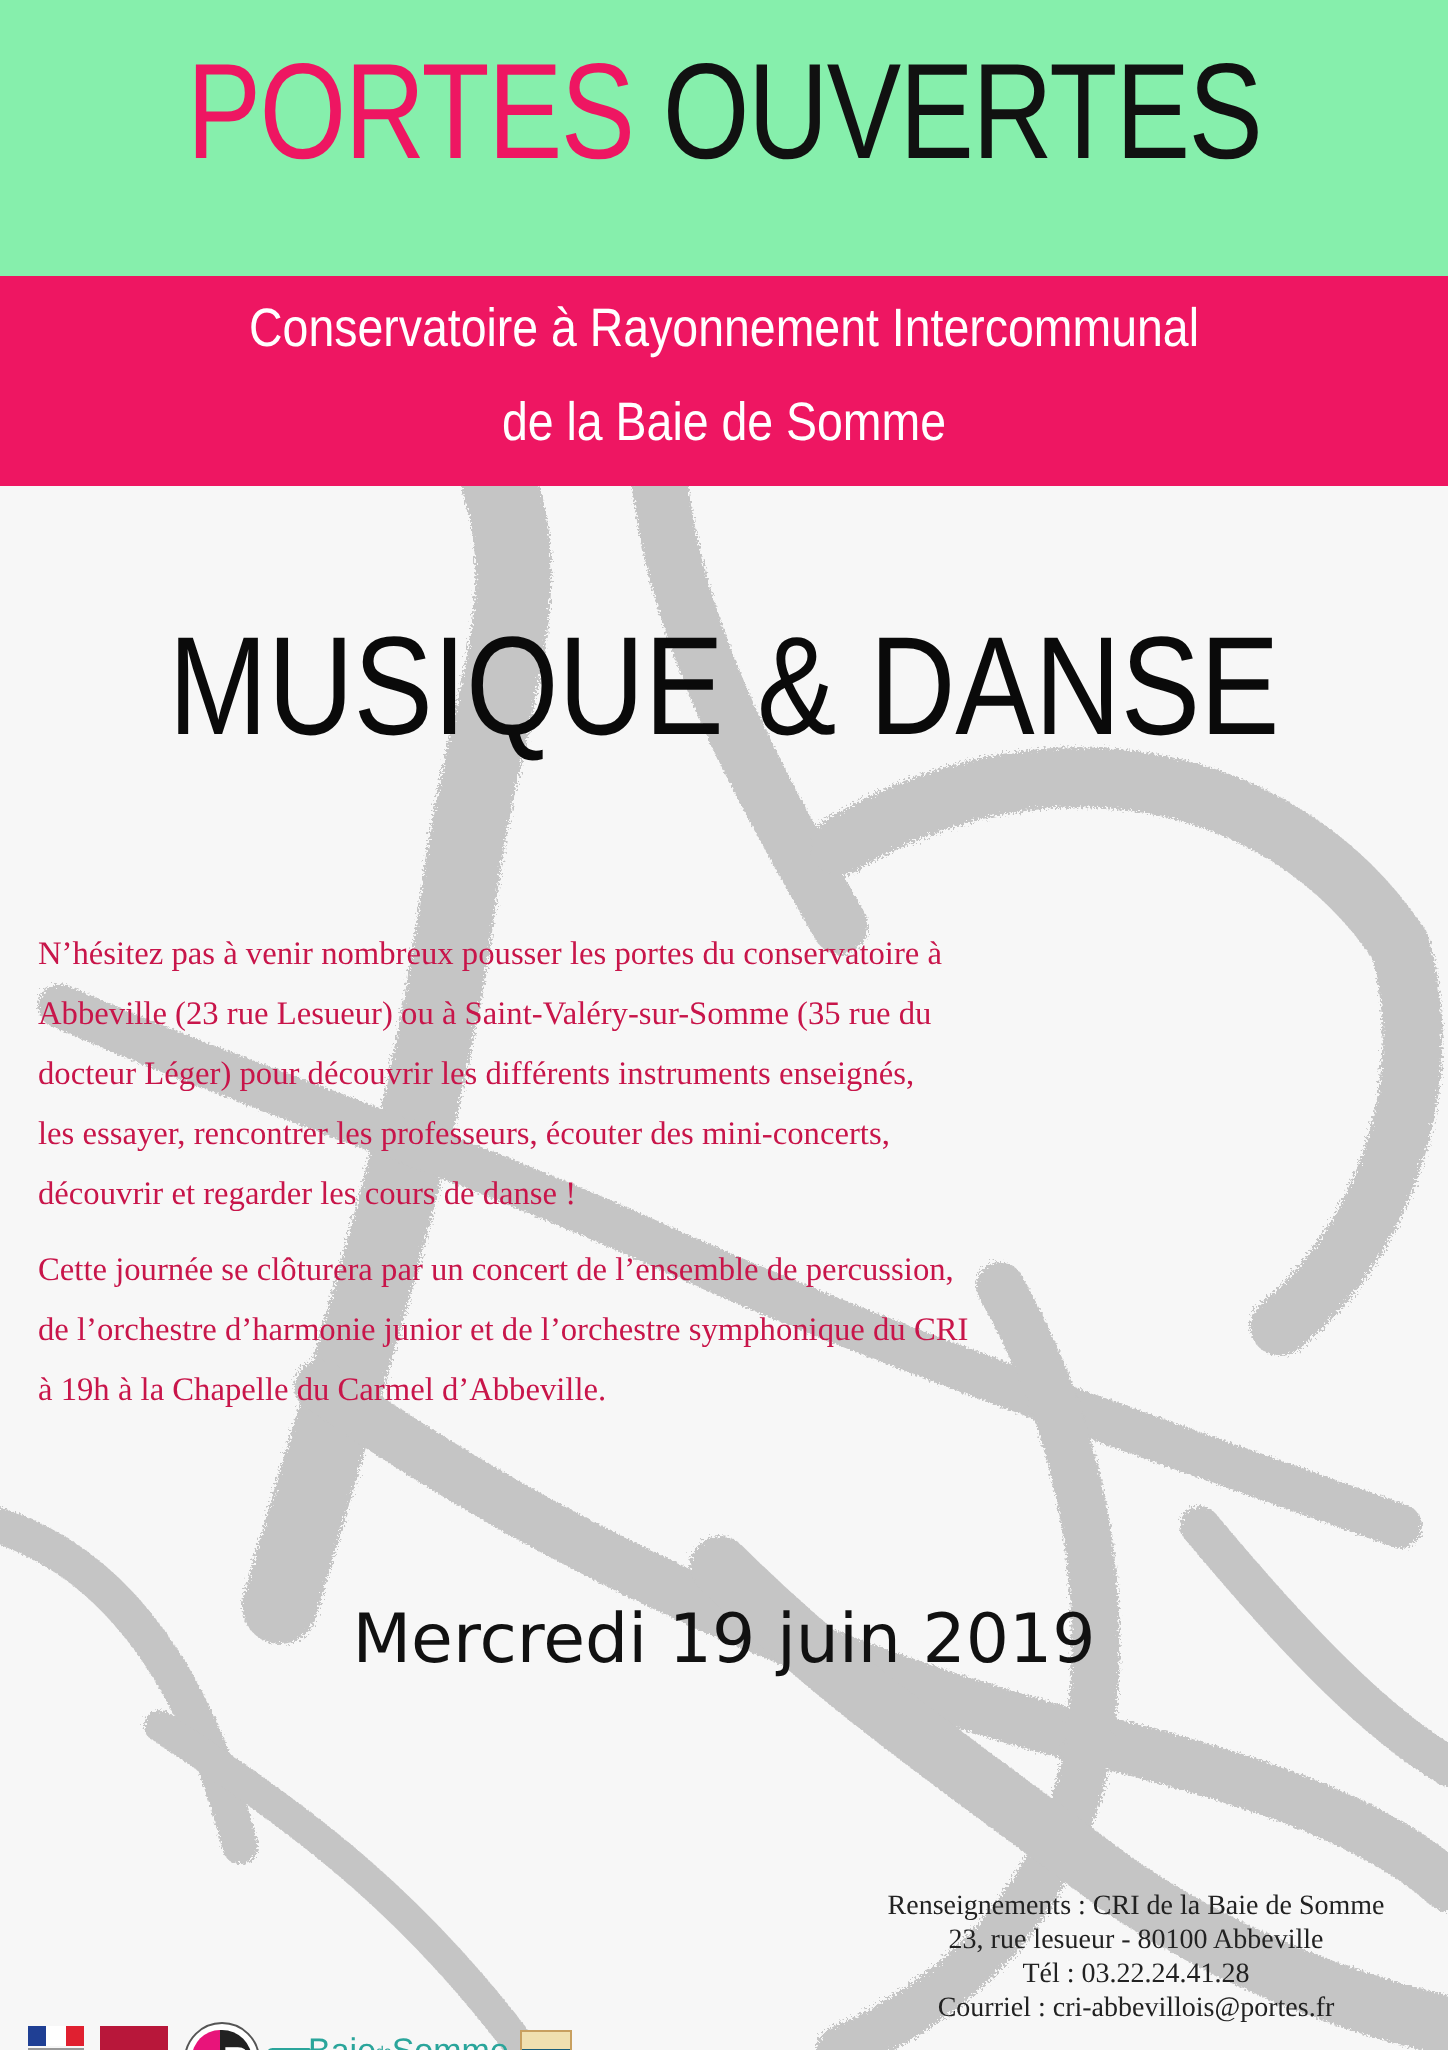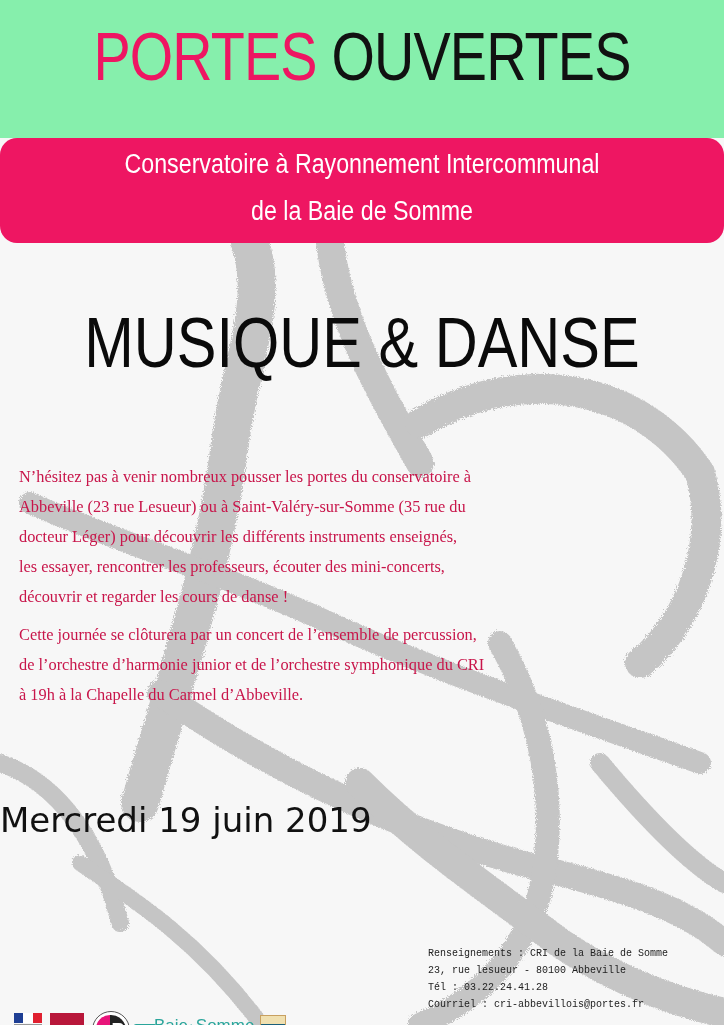--- a/index.html
+++ b/index.html
@@ -9,36 +9,36 @@
     .poster { position: absolute; left: 0; top: 0; width: 724px; height: 1025px; overflow: hidden; background: #f7f7f7; }
 
     
     .sketch { position: absolute; left: 0; top: 243px; width: 724px; height: 782px; z-index: 0; }
 
     .header-gray { position: absolute; left: 0; top: 0; width: 724px; height: 138px; background: #86efac; z-index: 2; }
     .headline { position: absolute; left: 0; top: 22px; width: 724px; text-align: center; font-family: "Liberation Sans", sans-serif; font-size: 68px; line-height: 1; letter-spacing: -1px; white-space: nowrap; transform: scaleX(0.82); transform-origin: center; }
     .headline .pink { color: #ee1662; }
     .headline .black { color: #111111; }
 
-    .band { position: absolute; left: 0; top: 138px; width: 724px; height: 105px; background: #ee1662; z-index: 2; color: #ffffff; text-align: center; font-family: "Liberation Sans", sans-serif; border-radius: 17px; }
+    .band { position: absolute; left: 0; top: 138px; width: 724px; height: 105px; background: #ee1662; z-index: 2; color: #ffffff; text-align: center; font-family: "Liberation Sans", sans-serif; }
     .band .line1 { position: absolute; left: 0; top: 11px; width: 724px; font-size: 27px; white-space: nowrap; transform: scaleX(0.86); }
     .band .line2 { position: absolute; left: 0; top: 58px; width: 724px; font-size: 27px; white-space: nowrap; transform: scaleX(0.86); }
 
     .title { position: absolute; left: 0; top: 308px; width: 724px; text-align: center; font-family: "Liberation Sans", sans-serif; font-size: 70px; color: #0a0a0a; z-index: 2; white-space: nowrap; transform: scaleX(0.85); line-height: 1; }
 
     .body-text { position: absolute; left: 19px; width: 690px; z-index: 2; color: #c8154a; font-family: Liberation Serif, serif; font-size: 16.4px; line-height: 30px; }
     .body-text.p1 { top: 462px; }
     .body-text.p2 { top: 620px; }
     .body-text .ln { display: block; white-space: nowrap; transform-origin: left; }
 
-    .date { position: absolute; left: 0; width: 724px; text-align: left; z-index: 2; color: #111; font-family: "DejaVu Sans", sans-serif; white-space: nowrap; }
+    .date { position: absolute; left: 0; width: 724px; text-align: center; z-index: 2; color: #111; font-family: "DejaVu Sans", sans-serif; white-space: nowrap; }
     .date.d1 { top: 800px; font-size: 34px; }
     .date.d2 { top: 845px; font-size: 34px; }
 
-    .info { position: absolute; right: 16px; top: 945px; width: 280px; z-index: 2; text-align: left; font-family: Liberation Mono, monospace; font-size: 10px; line-height: 17px; color: #222; }
+    .info { position: absolute; right: 16px; top: 945px; width: 280px; z-index: 2; text-align: center; font-family: Liberation Serif, serif; font-size: 14px; line-height: 17px; color: #222; }
     .info div { white-space: nowrap; }
 
     .logos { position: absolute; left: 14px; top: 965px; height: 42px; z-index: 2; }
     .logo { position: absolute; margin-top: 48px; }
     .logo-marianne { left: 0; top: 0; width: 28px; height: 40px; }
     .logo-marianne .flag { position: absolute; left: 0; top: 0; width: 28px; height: 10px; display: flex; }
     .logo-marianne .flag span { flex: 1; }
     .logo-marianne .txt { position: absolute; left: 0; top: 11px; width: 28px; height: 3px; background: #999; }
     .logo-marianne .blue { position: absolute; left: 0; top: 22px; width: 28px; height: 15px; background: #2c4e9a; }
     .logo-somme { left: 36px; top: 0; width: 34px; height: 36px; background: #b8173a; color: #fff; font-size: 7px; text-align: center; padding-top: 13px; font-family: "Liberation Serif", serif; }

